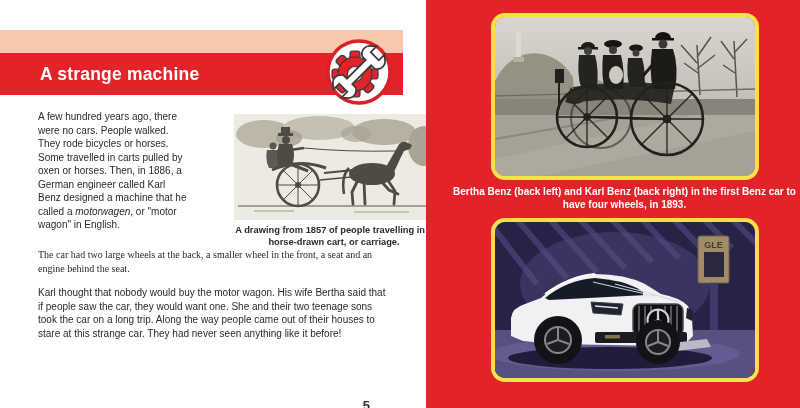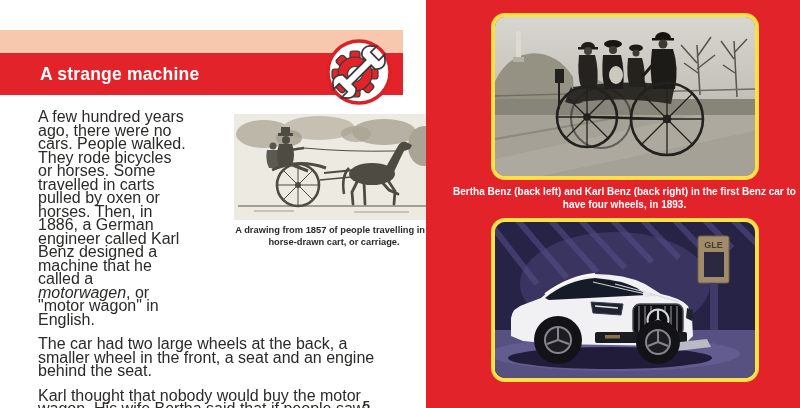--- a/index.html
+++ b/index.html
@@ -8,26 +8,26 @@
 
   
   .page-left{position:absolute;left:0;top:0;width:403px;height:305px;background:#ffffff;margin-top:30px;}
   .band-pink{position:absolute;left:0;top:0;width:403px;height:23px;background:#f7c8ae;}
   .band-red{position:absolute;left:0;top:23px;width:403px;height:42px;background:#e2232a;display:flex;align-items:center;}
   .title{color:#ffffff;font-weight:bold;font-size:17.5px;margin-left:40px;letter-spacing:.2px;}
   .icon-badge{position:absolute;left:325px;top:8px;width:68px;height:68px;z-index:5;}
 
   .content{position:absolute;left:38px;top:80px;width:352px;color:#2b2a28;}
   .row{display:flex;gap:6px;}
-  p.body{font-size:16px;line-height:13.5px;margin:0 0 11px 0;}
+  p.body{font-size:10px;line-height:13.5px;margin:0 0 11px 0;}
   .intro{width:152px;flex:0 0 152px;}
   figure{margin:4px 0 0 0;width:200px;padding-left:38px;}
   .drawing-box{width:200px;height:106px;}
   figcaption{font-size:9.3px;font-weight:bold;text-align:center;line-height:11.5px;margin-top:5px;color:#2b2a28;}
-  .after-row{margin-top:9px;}
+  .after-row{margin-top:9px;font-family:Liberation Serif, serif;}
   .pagenum{position:absolute;right:33px;top:368px;font-weight:bold;font-size:13px;color:#2b2a28;}
 
   
   .page-right{position:absolute;left:426px;top:0;width:397px;height:408px;background:#e2232a;}
   .photo-card{width:260px;margin:0 auto;border:4px solid #fde047;border-radius:14px;overflow:hidden;background:#777;line-height:0;}
   .photo-card.first{margin-top:13px;height:159px;}
   .photo-card.second{margin-top:7px;height:156px;}
   .caption{color:#ffffff;font-weight:bold;font-size:10px;text-align:center;line-height:13px;margin:5px 26px 0 26px;}
   .caption.second{margin-top:6px;}
   i{font-style:italic;}

